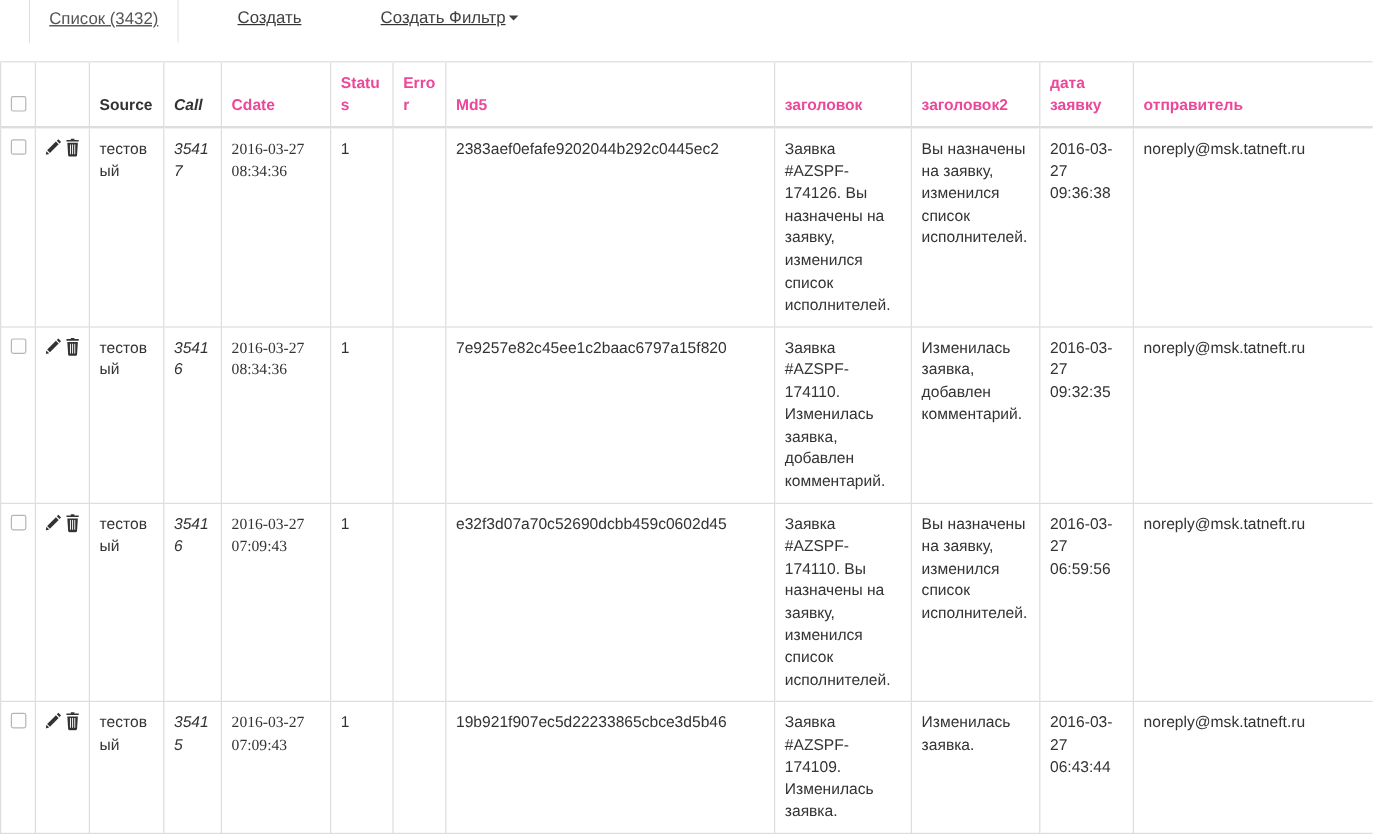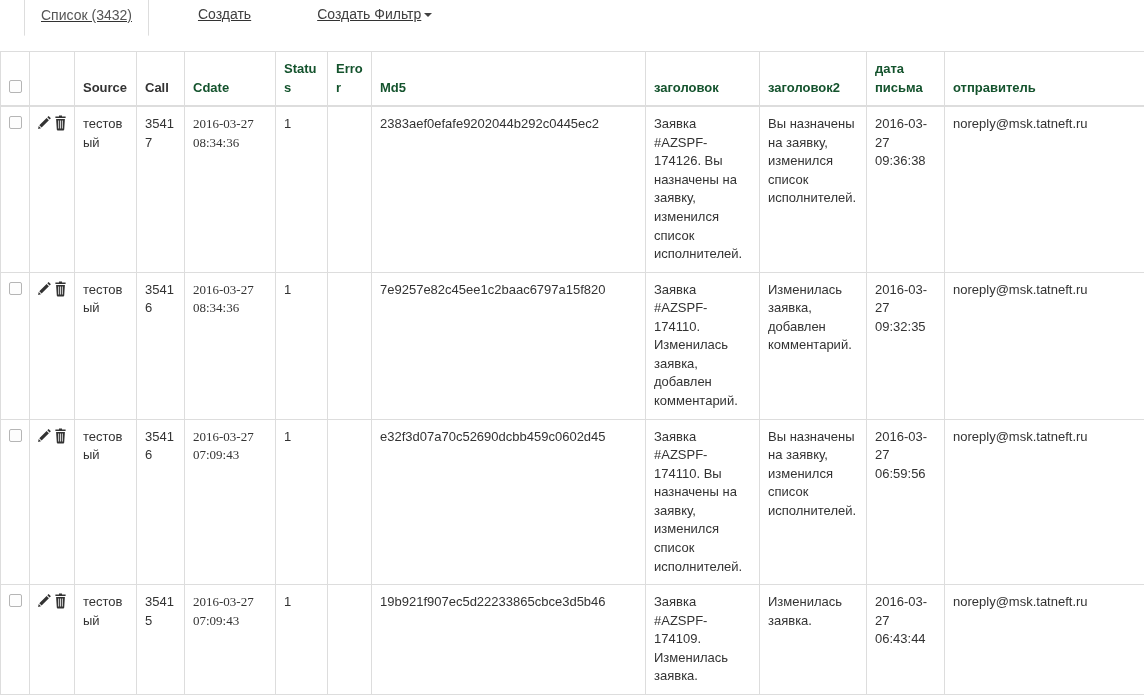--- a/index.html
+++ b/index.html
@@ -93,33 +93,33 @@
     border-bottom: 2px solid #dddddd;
     vertical-align: bottom;
     font-weight: bold;
     color: #333333;
     padding-bottom: 8px;
     padding-top: 8px;
     height: 44px;
     box-sizing: border-box;
   }
   table.grid thead th a.sort-link {
-    color: #14532d;
+    color: #ec4899;
     text-decoration: none;
     cursor: pointer;
   }
   table.grid tbody td {
     color: #333333;
   }
 
   
   .col-check   { width: 29px; }
   .col-actions { width: 45px; }
   .col-source  { width: 62px; }
-  .col-call    { width: 48px; }
+  .col-call    { width: 48px; font-style: italic; }
   .col-cdate   { width: 91px; }
   .col-status  { width: 52px; }
   .col-error   { width: 44px; }
   .col-md5     { width: 274px; }
   .col-title1  { width: 114px; }
   .col-title2  { width: 107px; }
   .col-mdate   { width: 78px; }
   .col-sender  { width: 346px; }
 
   
@@ -204,21 +204,21 @@
         <th class="col-md5">
           <a class="sort-link" href="#">Md5</a>
         </th>
         <th class="col-title1">
           <a class="sort-link" href="#">заголовок</a>
         </th>
         <th class="col-title2">
           <a class="sort-link" href="#">заголовок2</a>
         </th>
         <th class="col-mdate">
-          <a class="sort-link" href="#">дата письма</a>
+          <a class="sort-link" href="#">дата заявку</a>
         </th>
         <th class="col-sender">
           <a class="sort-link" href="#">отправитель</a>
         </th>
       </tr>
     </thead>
     <tbody>
 
       <tr>
         <td class="col-check">

